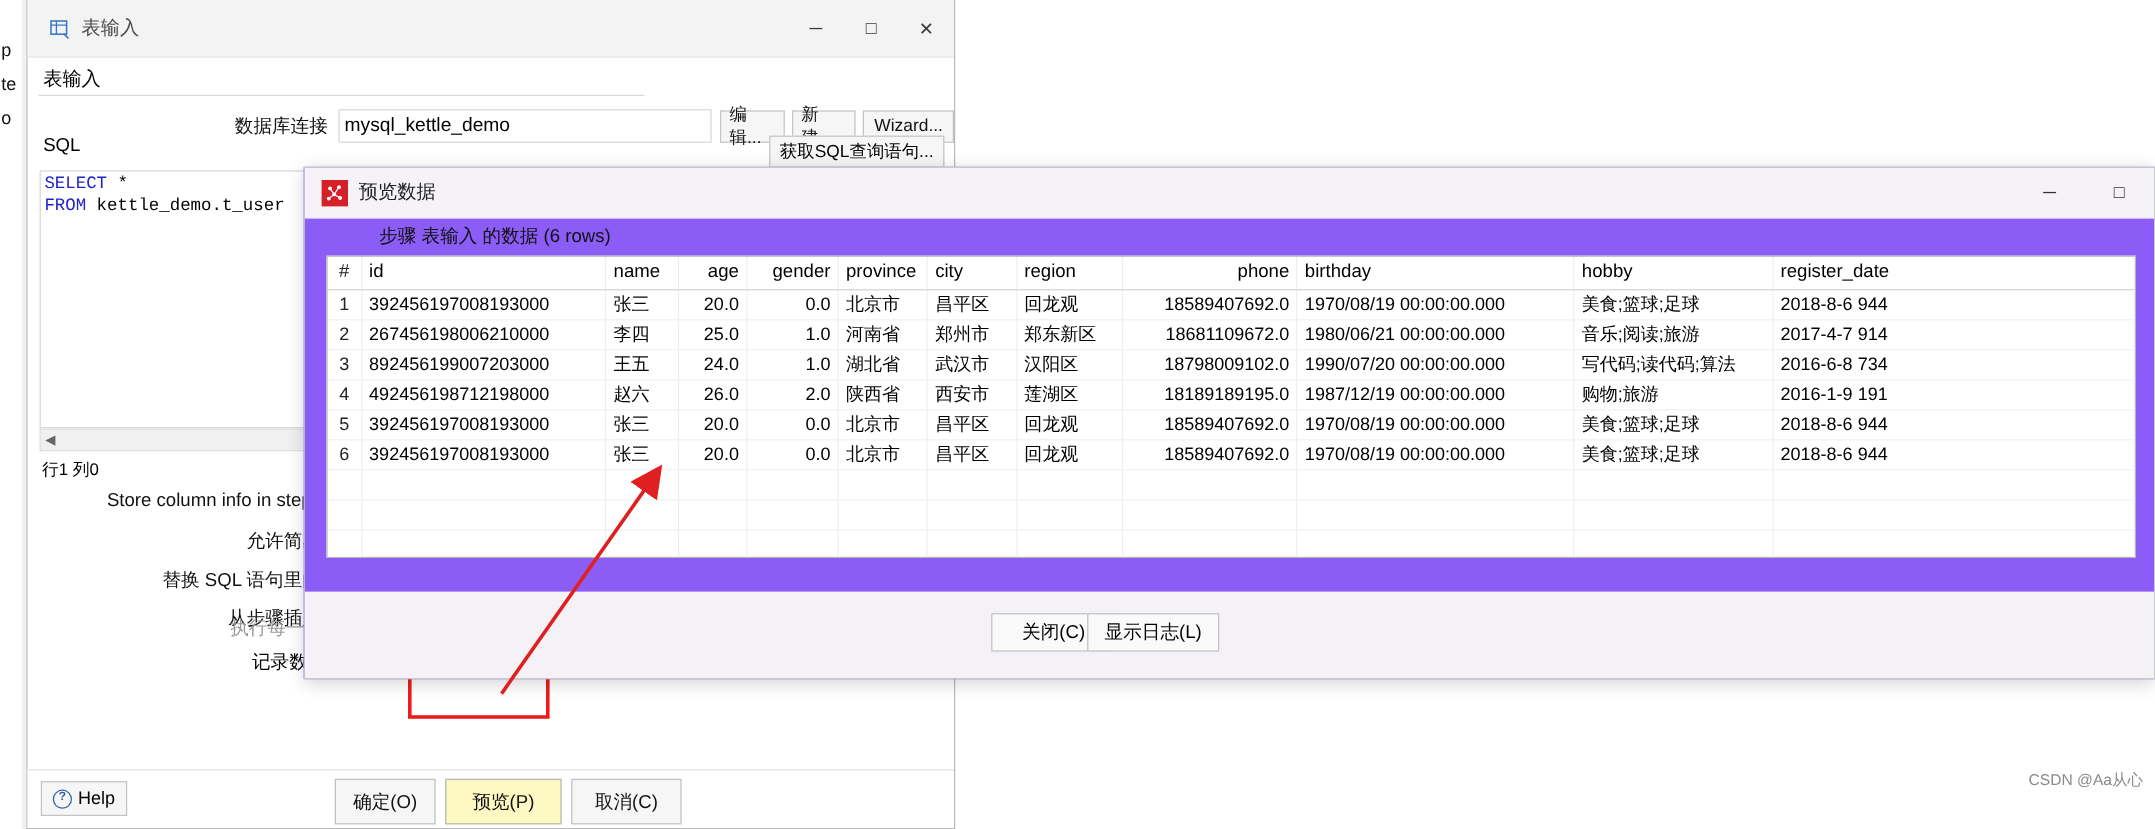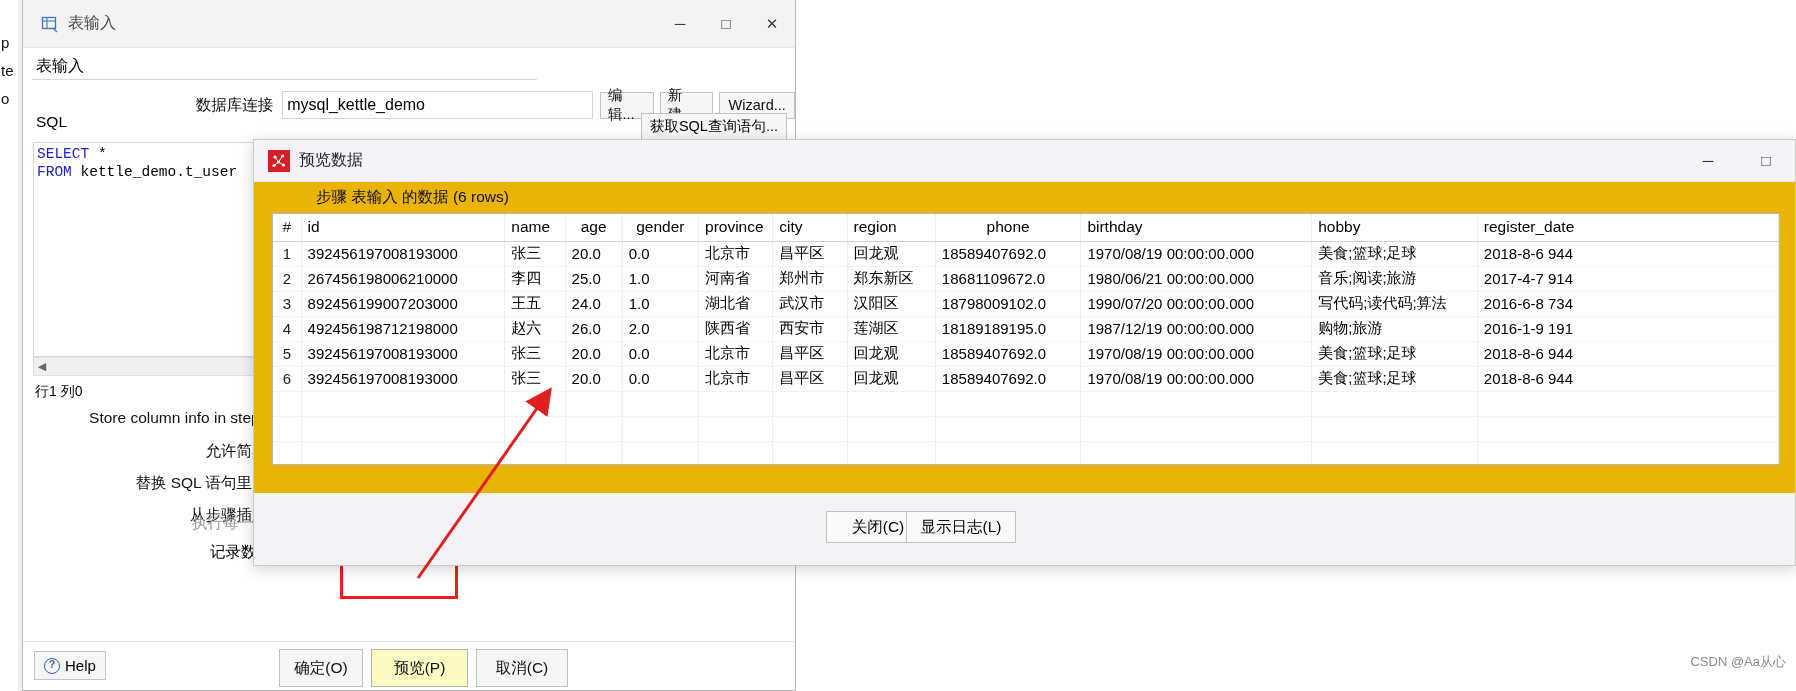--- a/index.html
+++ b/index.html
@@ -134,21 +134,21 @@
 
   
   #red-box{
     position:absolute;left:340px;top:533px;width:118px;height:66px;
     border:3px solid #ef1c1c;box-sizing:border-box;pointer-events:none;
   }
 
   
   #win-preview{
     position:absolute;left:253px;top:139px;width:1543px;height:427px;
-    background:#eab308;
+    background:#8b5cf6;
     border:1px solid #c9c9c9;
     box-sizing:border-box;
     box-shadow:0 3px 14px rgba(0,0,0,0.18);
   }
   #pv-titlebar{
     height:41px;background:#f6f3f8;display:flex;align-items:center;
     position:relative;border-bottom:1px solid #eceaee;
   }
   #pv-icon{
     margin-left:14px;width:22px;height:22px;background:#d42128;
@@ -169,21 +169,21 @@
   table.grid th,table.grid td{
     border-right:1px solid #eaeef5;
     border-bottom:1px solid #eef1f6;
     padding:0 6px;height:25px;font-weight:normal;
     white-space:nowrap;overflow:hidden;box-sizing:border-box;
   }
   table.grid thead th{
     height:27px;border-bottom:1px solid #d2d2d2;background:#fff;
     font-size:15.5px;
   }
-  table.grid th.num,table.grid td.num{}
+  table.grid th.num,table.grid td.num{text-align:right;}
   table.grid th.lft,table.grid td.lft{text-align:left;}
   td.rowidx,th.rowidx{
     text-align:center;color:#222;border-right:1px solid #e6e6e6;background:#fff;
   }
   tr.empty td{height:25px;}
   #pv-footer{
     position:absolute;left:0;bottom:0;width:100%;height:72px;background:#f5f2f7;
   }
   .pvbtn{
     position:absolute;top:18px;height:32px;border:1px solid #c0c0c0;
@@ -191,21 +191,21 @@
     font-size:15.5px;box-sizing:border-box;
   }
   #pv-close{left:572px;width:104px;}
   #pv-log{left:652px;width:110px;}
 
   
   #arrow-svg{position:absolute;left:0;top:0;width:1796px;height:691px;pointer-events:none;}
 
   
   #watermark{
-    position:absolute;right:10px;bottom:20px;font-size:13px;color:#8a8a8a;
+    position:absolute;right:10px;bottom:32px;font-size:13px;color:#8a8a8a;
   }
   
   #bottom-strip{
     position:absolute;left:796px;top:566px;width:1000px;height:125px;background:#ffffff;
   }
 </style>
 </head>
 <body>
 
 <div id="bg-strip">

